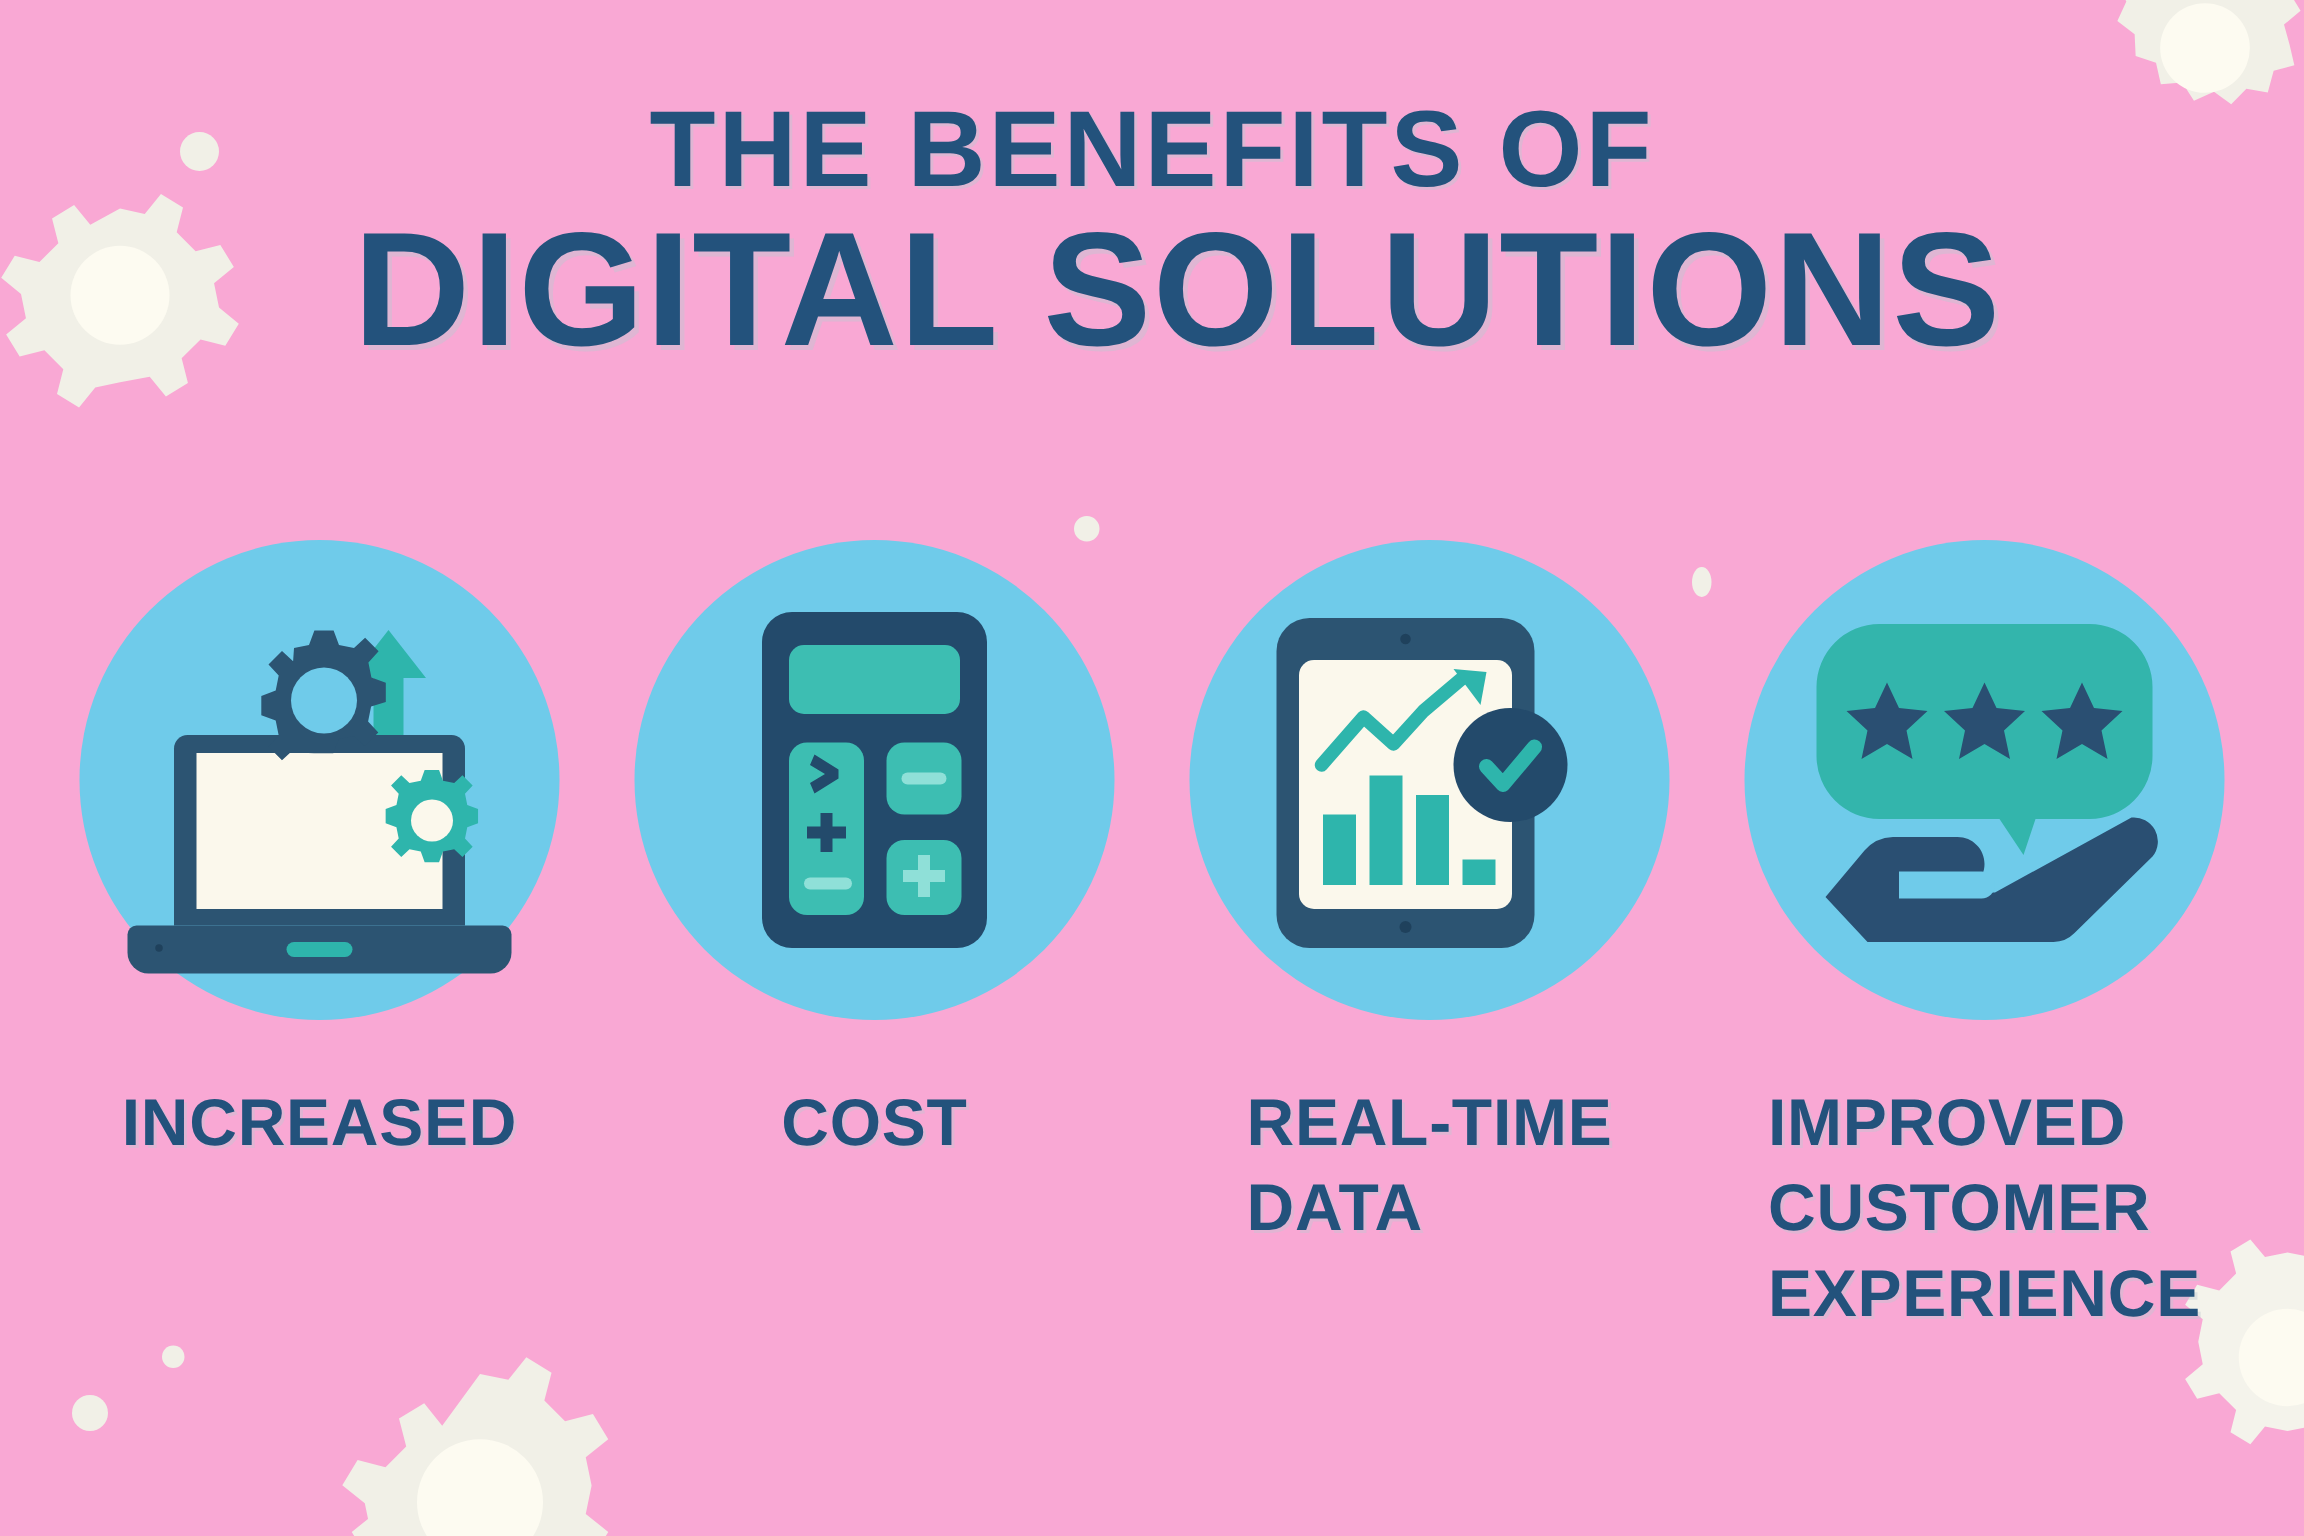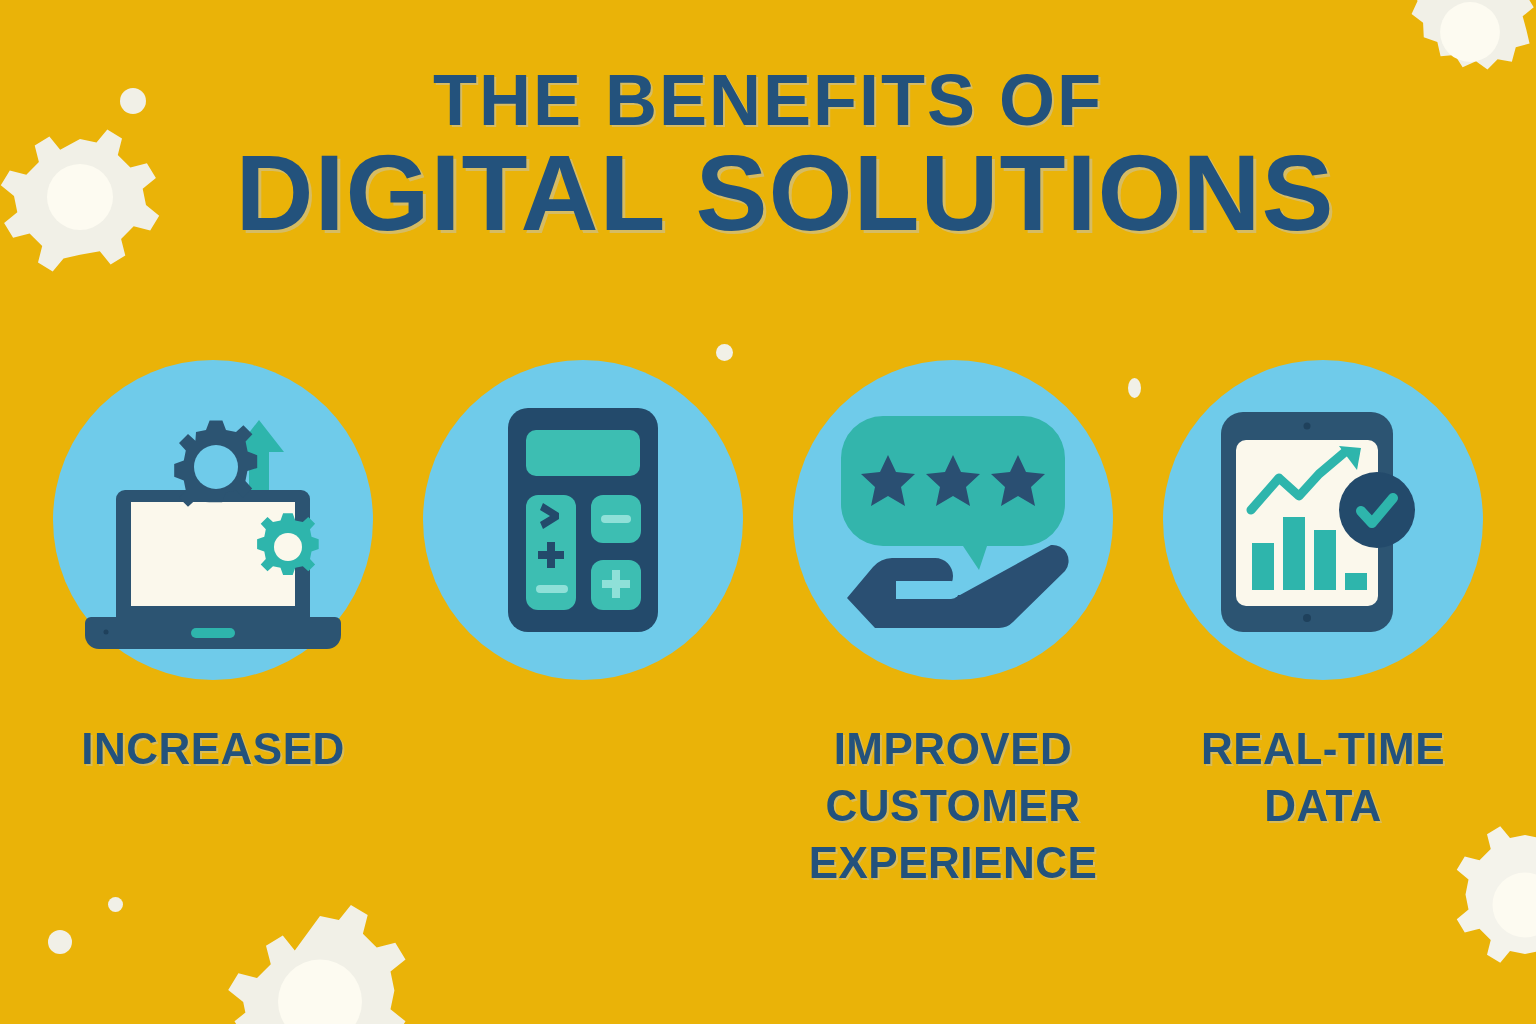--- a/index.html
+++ b/index.html
@@ -5,21 +5,21 @@
   * { margin:0; padding:0; box-sizing:border-box; }
   html, body {
     width:1536px; height:1024px;
     background:#FDFBF1;
     font-family:"Liberation Sans", sans-serif;
     overflow:hidden;
   }
   .page {
     position:relative;
     width:1536px; height:1024px;
-    background:#eab308;
+    background:#f9a8d4;
     overflow:hidden;
   }
 
   
   .bg-layer { position:absolute; inset:0; pointer-events:none; }
   .wm { position:absolute; opacity:1; }
   .dot { position:absolute; background:#F1F0E7; border-radius:50%; }
 
   
   .title-block {
@@ -64,21 +64,20 @@
     width:320px; height:320px;
     border-radius:50%;
     background:#6FCBEA;
     display:flex; align-items:center; justify-content:center;
     position:relative;
   }
   .icon-circle svg { display:block; }
 
   .card-label {
     margin-top:40px;
-    text-align:center;
     color:#23527C;
     font-size:44px;
     font-weight:bold;
     line-height:57px;
     letter-spacing:.5px;
     text-shadow:2px 2px 0 rgba(190,200,210,.40);
     text-transform:uppercase;
   }
 </style>
 </head>
@@ -161,41 +160,21 @@
 
           <path d="M107 140l10 6-10 6 3 7 16-10v-6l-16-10z" fill="#234A6B"></path>
 
           <path d="M114 172h8v9h9v8h-9v9h-8v-9h-9v-8h9z" fill="#234A6B"></path>
           <rect x="103" y="215" width="32" height="8" rx="4" fill="#8FE0D8"></rect>
           <rect x="168" y="145" width="30" height="8" rx="4" fill="#8FE0D8"></rect>
           <path d="M179 200h8v10h10v8h-10v10h-8v-10h-10v-8h10z" fill="#8FE0D8"></path>
         </svg>
       </div>
       <div class="card-label">
-      </div>
-    </div>
-
-    <div class="card">
-      <div class="icon-circle">
-        <svg width="300" height="300" viewBox="0 0 300 300">
-
-          <path d="M80 46h140a42 42 0 0 1 42 42v46a42 42 0 0 1-42 42h-36l-8 24-16-24H80a42 42 0 0 1-42-42V88a42 42 0 0 1 42-42z" fill="#33B5AC"></path>
-
-          <path d="M85 85l8 17 19 2-14 13 4 19-17-10-17 10 4-19-14-13 19-2z" fill="#2A4F72"></path>
-          <path d="M150 85l8 17 19 2-14 13 4 19-17-10-17 10 4-19-14-13 19-2z" fill="#2A4F72"></path>
-          <path d="M215 85l8 17 19 2-14 13 4 19-17-10-17 10 4-19-14-13 19-2z" fill="#2A4F72"></path>
-
-          <path d="M248 175a16 16 0 0 1 14 26l-52 51a20 20 0 0 1-14 6H72l-28-30 26-31a26 26 0 0 1 19-9h43c10 0 18 8 18 18s-8 18-18 18h-28l20 1h33z" fill="#2A4F72"></path>
-          <path d="M93 211h55a9 9 0 0 1 0 18H93z" fill="#6FCBEA"></path>
-        </svg>
-      </div>
-      <div class="card-label">
-        <div>IMPROVED</div>
-        <div>CUSTOMER</div>
-        <div>EXPERIENCE</div>
+        <div>COST</div>
       </div>
     </div>
 
     <div class="card">
       <div class="icon-circle">
         <svg width="300" height="300" viewBox="0 0 300 300">
           <rect x="48" y="42" width="172" height="220" rx="22" fill="#2C5472"></rect>
           <rect x="63" y="70" width="142" height="166" rx="10" fill="#FBF8EC"></rect>
           <circle cx="134" cy="56" r="3.5" fill="#1F415C"></circle>
           <circle cx="134" cy="248" r="4" fill="#1F415C"></circle>
@@ -211,14 +190,35 @@
           <circle cx="204" cy="140" r="38" fill="#234A6B"></circle>
           <path d="M188 141l11 12 21-25" fill="none" stroke="#2EB5AC" stroke-width="10" stroke-linecap="round" stroke-linejoin="round"></path>
         </svg>
       </div>
       <div class="card-label">
         <div>REAL-TIME</div>
         <div>DATA</div>
       </div>
     </div>
 
+    <div class="card">
+      <div class="icon-circle">
+        <svg width="300" height="300" viewBox="0 0 300 300">
+
+          <path d="M80 46h140a42 42 0 0 1 42 42v46a42 42 0 0 1-42 42h-36l-8 24-16-24H80a42 42 0 0 1-42-42V88a42 42 0 0 1 42-42z" fill="#33B5AC"></path>
+
+          <path d="M85 85l8 17 19 2-14 13 4 19-17-10-17 10 4-19-14-13 19-2z" fill="#2A4F72"></path>
+          <path d="M150 85l8 17 19 2-14 13 4 19-17-10-17 10 4-19-14-13 19-2z" fill="#2A4F72"></path>
+          <path d="M215 85l8 17 19 2-14 13 4 19-17-10-17 10 4-19-14-13 19-2z" fill="#2A4F72"></path>
+
+          <path d="M248 175a16 16 0 0 1 14 26l-52 51a20 20 0 0 1-14 6H72l-28-30 26-31a26 26 0 0 1 19-9h43c10 0 18 8 18 18s-8 18-18 18h-28l20 1h33z" fill="#2A4F72"></path>
+          <path d="M93 211h55a9 9 0 0 1 0 18H93z" fill="#6FCBEA"></path>
+        </svg>
+      </div>
+      <div class="card-label">
+        <div>IMPROVED</div>
+        <div>CUSTOMER</div>
+        <div>EXPERIENCE</div>
+      </div>
+    </div>
+
   </div>
 </div>
 
 </body></html>

